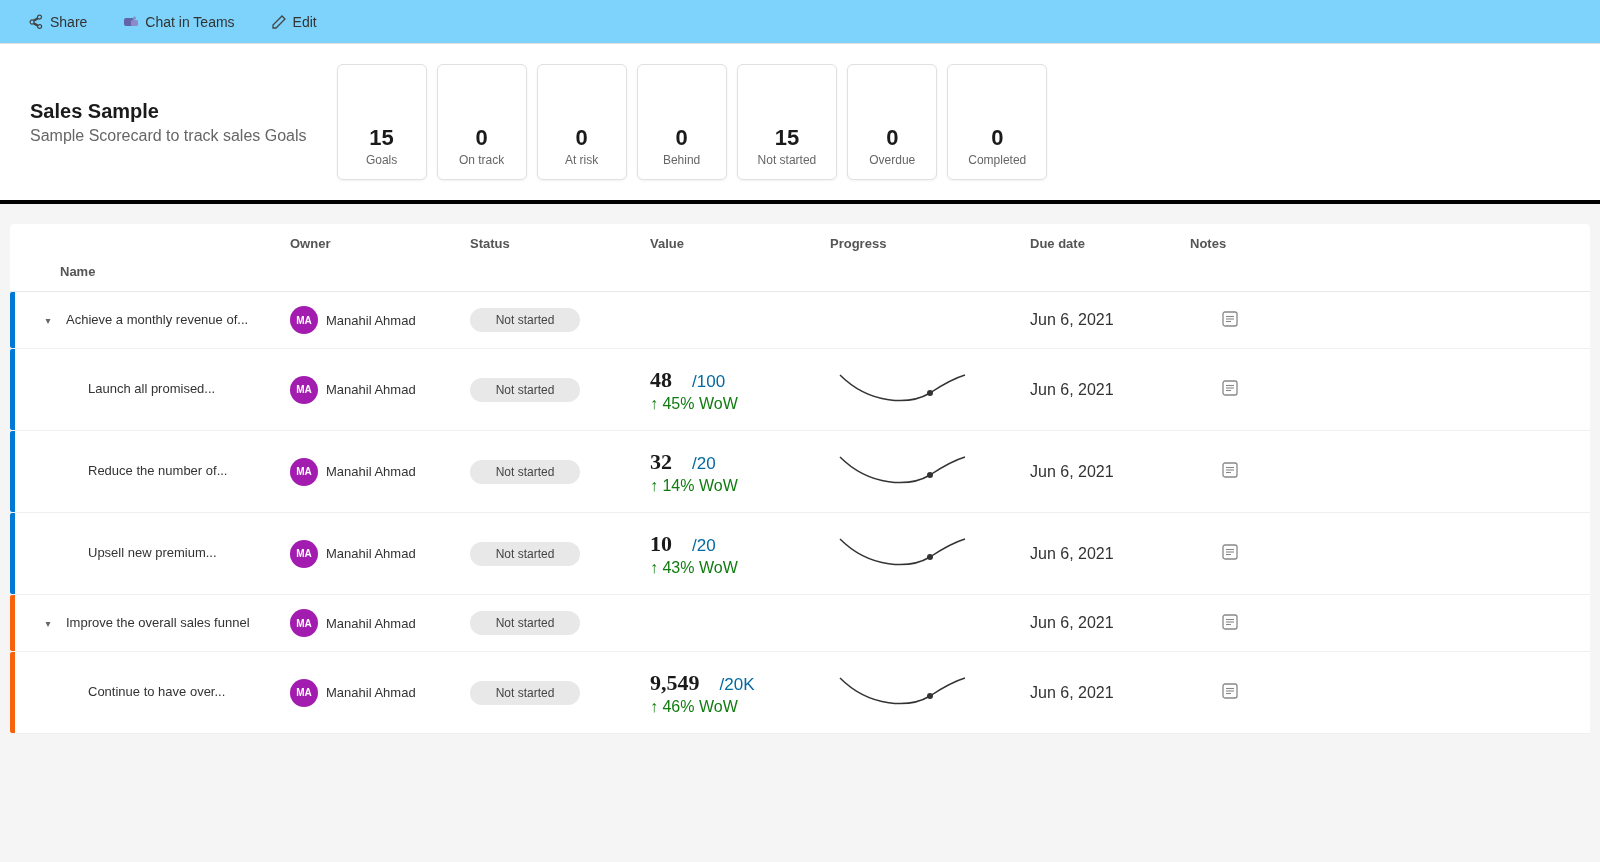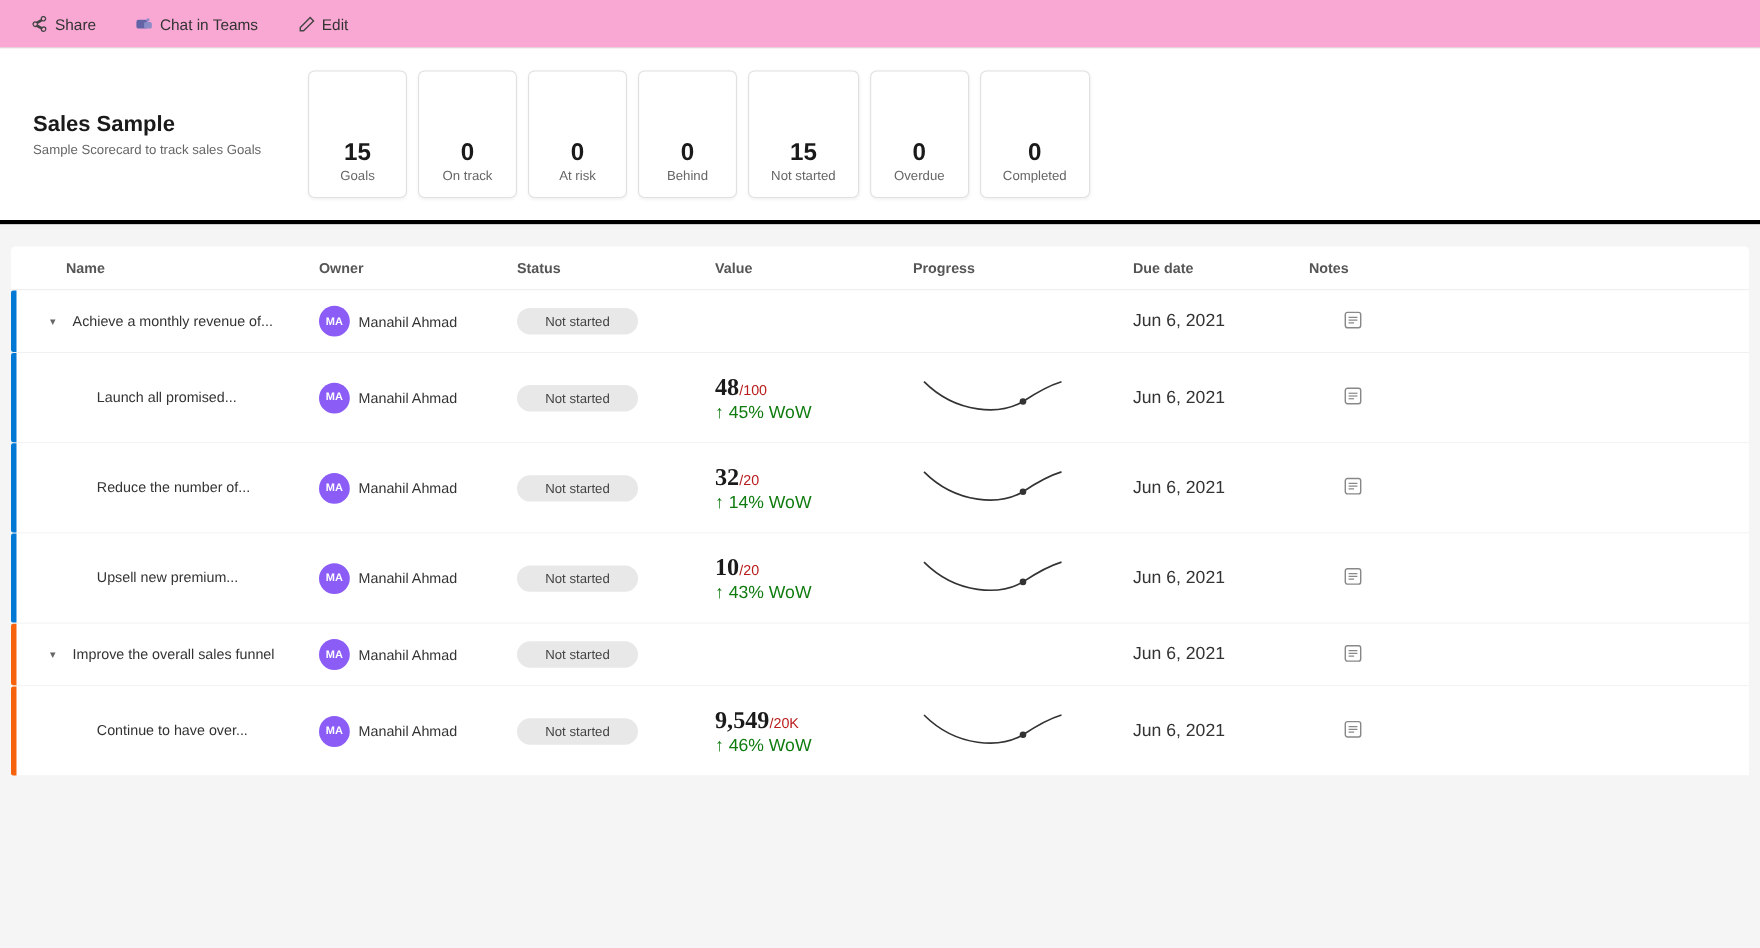--- a/index.html
+++ b/index.html
@@ -5,21 +5,21 @@
     * { box-sizing: border-box; margin: 0; padding: 0; }
     body {
       font-family: 'Segoe UI', Arial, sans-serif;
       background: #f5f5f5;
       color: #333;
       font-size: 14px;
     }
 
     
     .toolbar {
-      background: #f9a8d4;
+      background: #7dd3fc;
       border-bottom: 1px solid #e0e0e0;
       padding: 8px 20px;
       display: flex;
       align-items: center;
       gap: 20px;
       height: 44px;
     }
     .toolbar-btn {
       display: flex;
       align-items: center;
@@ -52,21 +52,21 @@
     .scorecard-title-block {
       min-width: 220px;
     }
     .scorecard-title {
       font-size: 20px;
       font-weight: 600;
       color: #1a1a1a;
       margin-bottom: 4px;
     }
     .scorecard-subtitle {
-      font-size: 12px;
+      font-size: 16px;
       color: #666;
     }
     .stat-cards {
       display: flex;
       gap: 10px;
       flex-wrap: wrap;
     }
     .stat-card {
       background: #fff;
       border: 1px solid #e0e0e0;
@@ -100,21 +100,21 @@
     }
     .table-header-row {
       display: grid;
       grid-template-columns: 260px 180px 180px 180px 200px 160px 80px;
       padding: 12px 20px;
       border-bottom: 1px solid #e8e8e8;
       color: #555;
       font-weight: 600;
       font-size: 13px;
     }
-    .table-header-row .col-name { padding-left: 30px; }
+    .table-header-row .col-name { padding-left: 30px; margin-top: 28px; }
 
     .table-row {
       display: grid;
       grid-template-columns: 260px 180px 180px 180px 200px 160px 80px;
       padding: 14px 20px;
       border-bottom: 1px solid #f0f0f0;
       align-items: center;
       background: #fff;
       position: relative;
     }
@@ -158,21 +158,21 @@
 
     .col-owner {
       display: flex;
       align-items: center;
       gap: 8px;
     }
     .avatar {
       width: 28px;
       height: 28px;
       border-radius: 50%;
-      background: #8b5cf6;
+      background: #a21caf;
       color: #fff;
       display: flex;
       align-items: center;
       justify-content: center;
       font-size: 10px;
       font-weight: 600;
       flex-shrink: 0;
     }
     .owner-name {
       font-size: 13px;
@@ -193,22 +193,23 @@
     .col-value {
       font-size: 13px;
     }
     .value-main {
       font-size: 22px;
       font-weight: 600;
       color: #1a1a1a;
       font-family: Liberation Serif, serif;
     }
     .value-denom {
-      font-size: 13px;
-      color: #b91c1c;
+      font-size: 17px;
+      color: #0369a1;
+      padding-left: 20px;
     }
     .value-wow {
       font-size: 16px;
       color: #107c10;
       margin-top: 2px;
     }
     .value-wow::before { content: '↑ '; }
 
     .col-progress svg {
       width: 140px;

